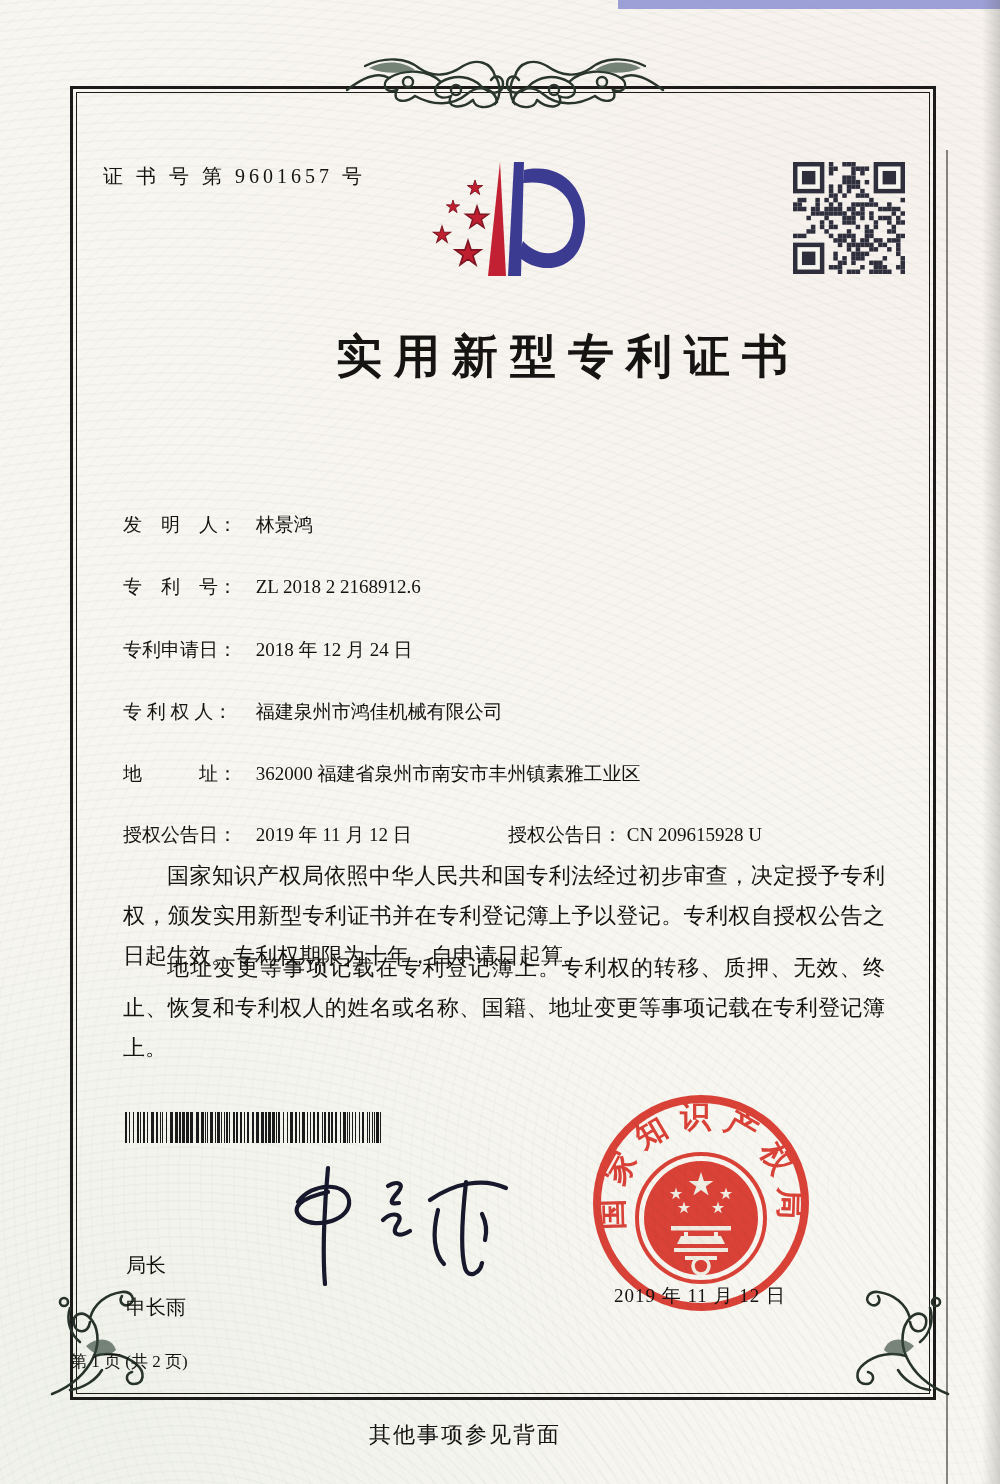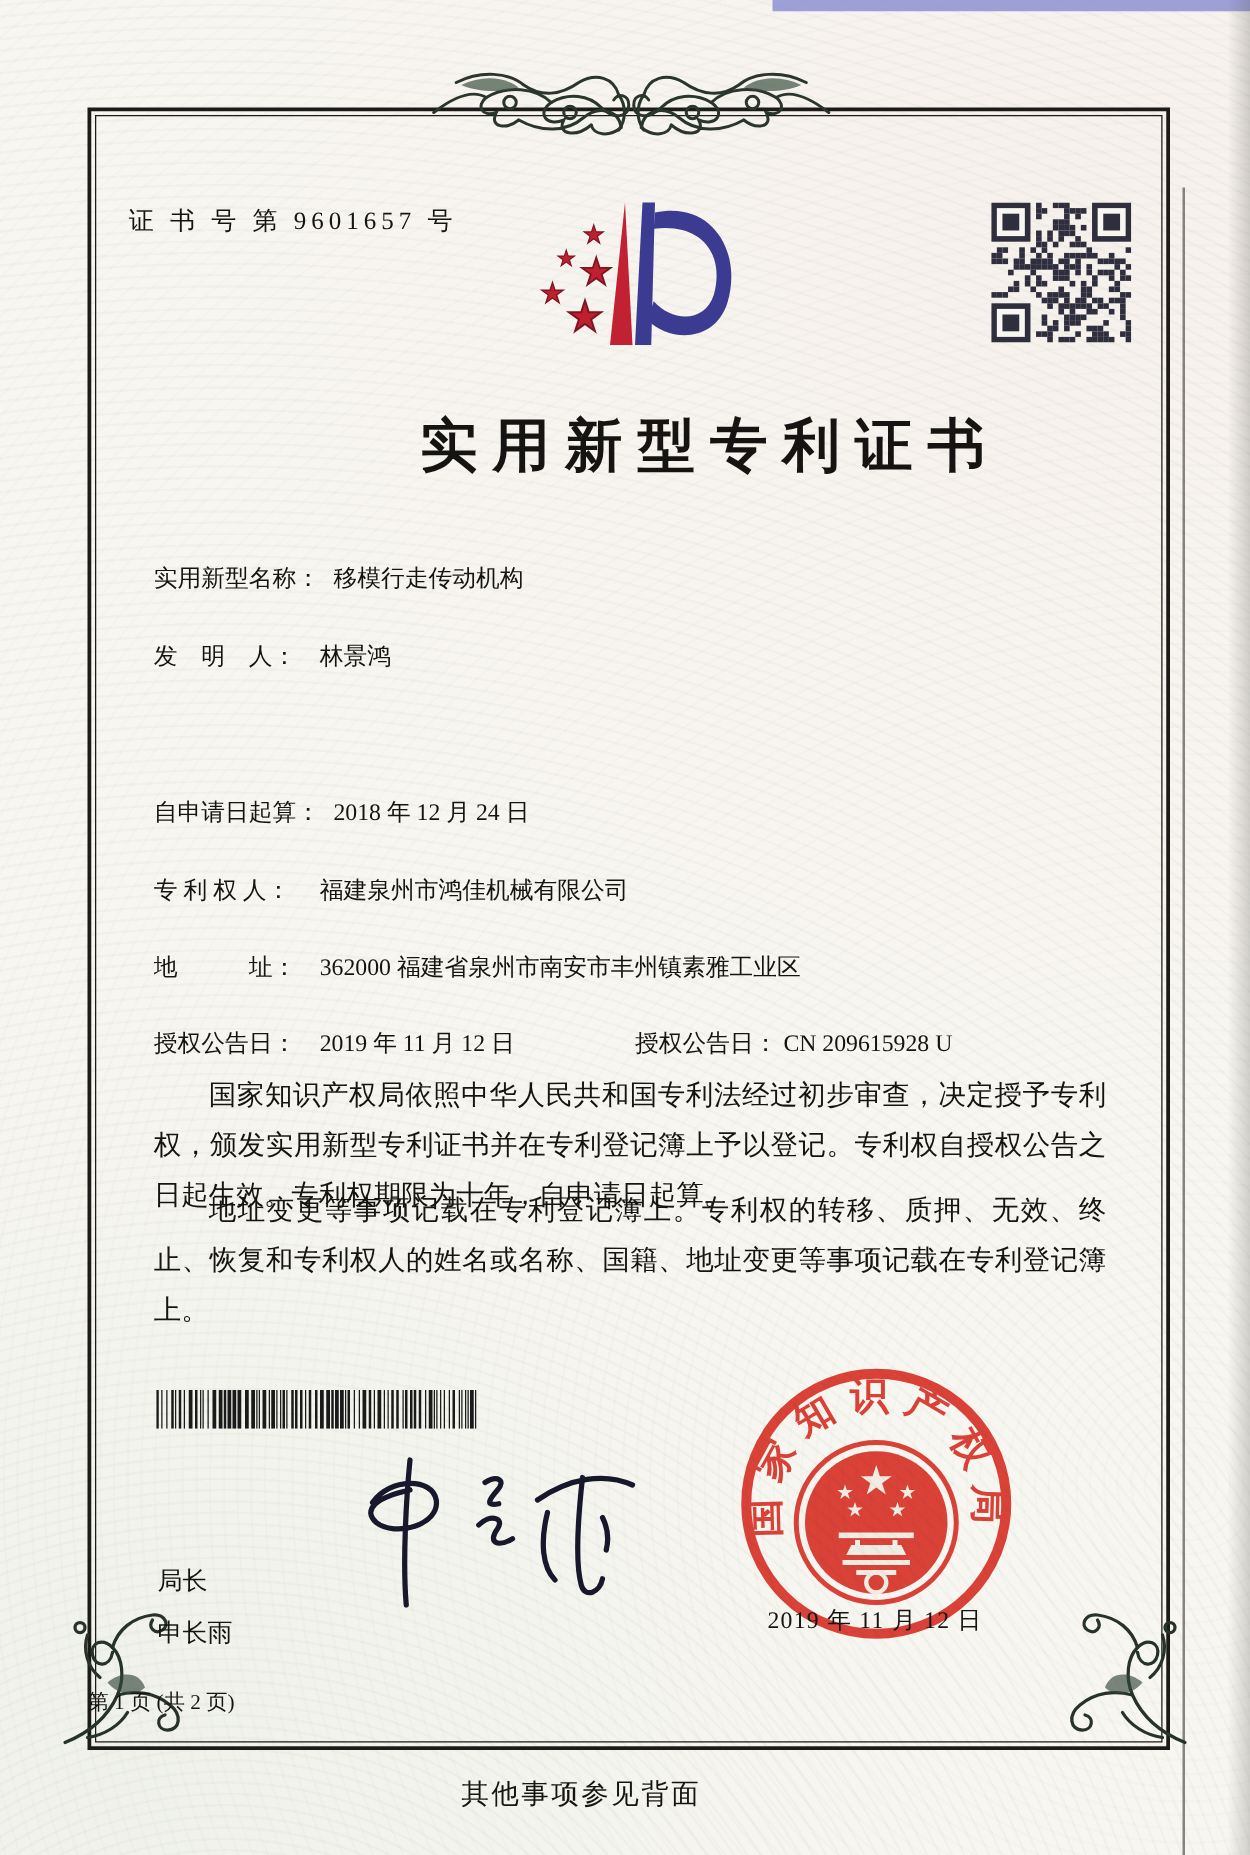--- a/index.html
+++ b/index.html
@@ -348,30 +348,30 @@
       <rect x="18" y="0" width="7" height="7" fill="#2e2e3d"></rect>
       <rect x="19" y="1" width="5" height="5" fill="#f8f6f1"></rect>
       <rect x="20" y="2" width="3" height="3" fill="#2e2e3d"></rect>
       <rect x="0" y="18" width="7" height="7" fill="#2e2e3d"></rect>
       <rect x="1" y="19" width="5" height="5" fill="#f8f6f1"></rect>
       <rect x="2" y="20" width="3" height="3" fill="#2e2e3d"></rect>
     </svg>
 
   <h1 class="title" style="margin:0">实用新型专利证书</h1>
 
-  <div class="fieldrow" style="top:450px">
-    <span class="lbl">实用新型名称：</span>
-    <span class="val">移模行走传动机构</span>
-  </div>
   <div class="fieldrow" style="top:512px">
     <span class="lbl">发　明　人：</span>
     <span class="val">林景鸿</span>
   </div>
+  <div class="fieldrow" style="top:574px">
+    <span class="lbl">专　利　号：</span>
+    <span class="val">ZL 2018 2 2168912.6</span>
+  </div>
   <div class="fieldrow" style="top:637px">
-    <span class="lbl">自申请日起算：</span>
+    <span class="lbl">专利申请日：</span>
     <span class="val">2018 年 12 月 24 日</span>
   </div>
   <div class="fieldrow" style="top:699px">
     <span class="lbl">专 利 权 人：</span>
     <span class="val">福建泉州市鸿佳机械有限公司</span>
   </div>
   <div class="fieldrow" style="top:761px">
     <span class="lbl">地　　　址：</span>
     <span class="val">362000 福建省泉州市南安市丰州镇素雅工业区</span>
   </div>

